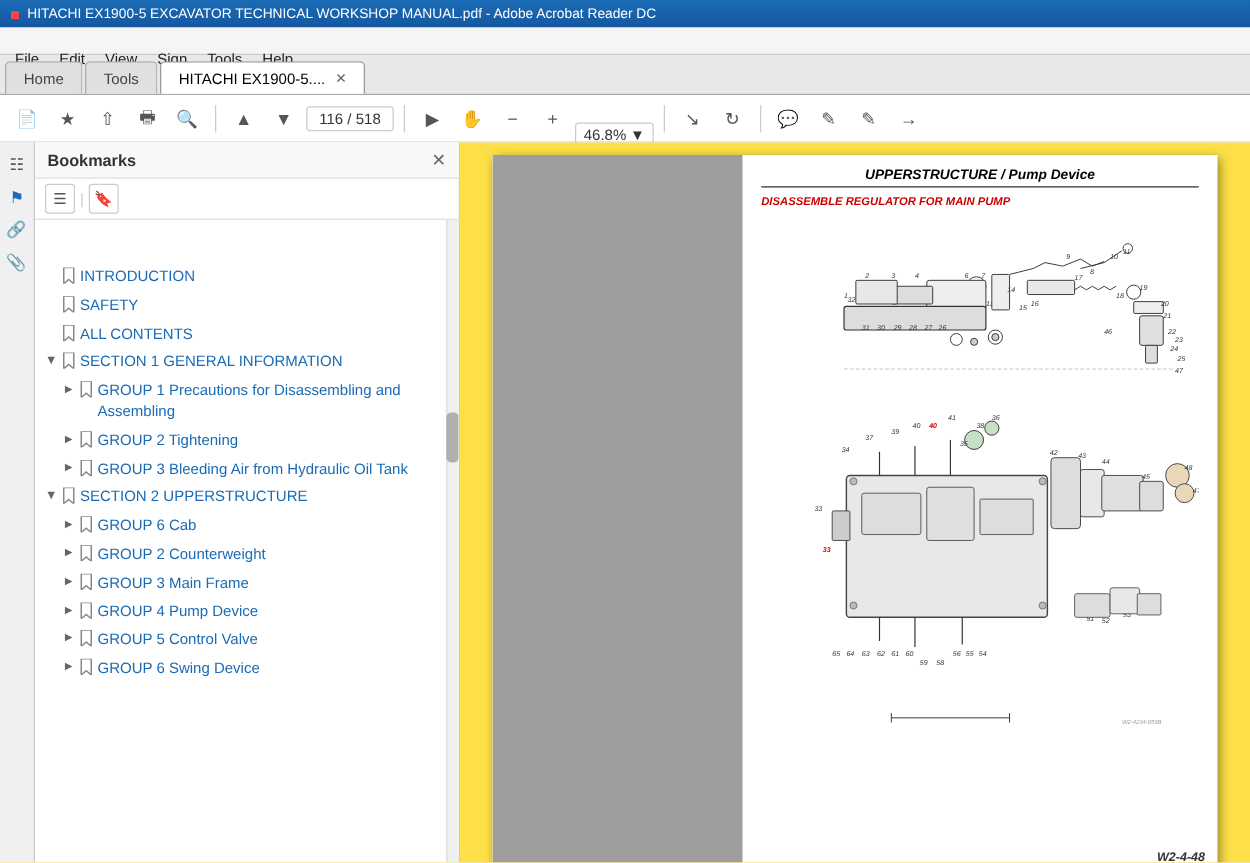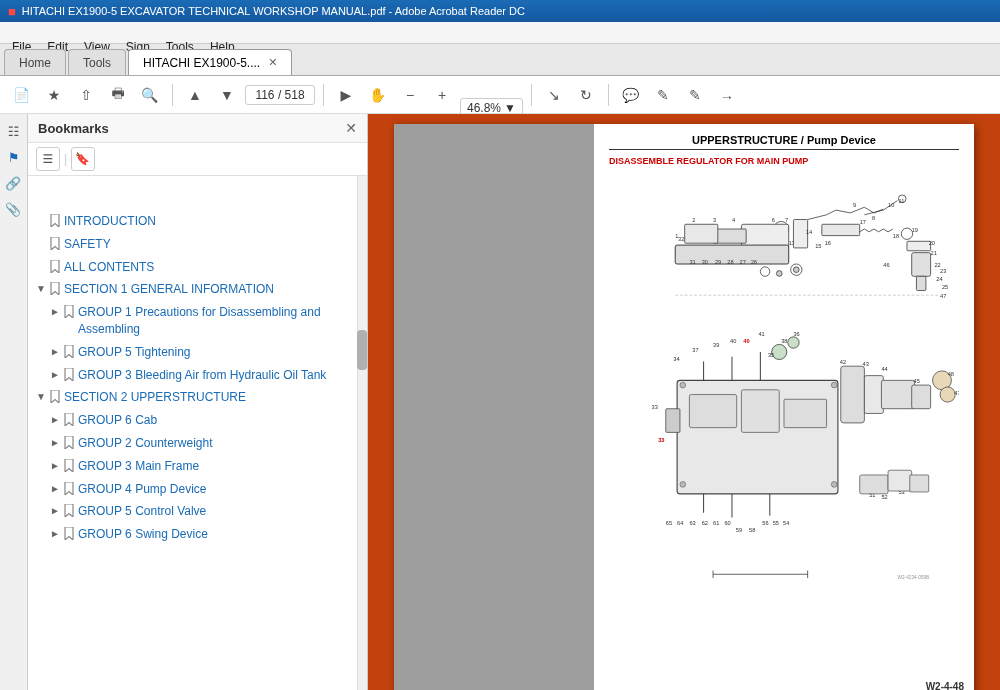--- a/index.html
+++ b/index.html
@@ -226,26 +226,27 @@
       cursor: pointer;
       border-radius: 3px;
       color: #555;
       font-size: 13px;
     }
     .side-btn.active { color: #1a6bb5; }
 
     
     #pdf-area {
       flex: 1;
-      background: #c2410c;
+      background: #fde047;
       display: flex;
       justify-content: center;
       align-items: flex-start;
       overflow: hidden;
       position: relative;
+      font-style: italic;
     }
 
     
     .scroll-indicator {
       position: absolute;
       right: 0;
       top: 0;
       width: 10px;
       height: 100%;
       background: #f0f0f0;
@@ -460,21 +461,21 @@
           <span class="bm-label">GROUP 1 Precautions for Disassembling and Assembling</span>
         </div>
 
         <div class="bm-item indent-1">
           <span class="bm-expand" style="cursor:pointer;">►</span>
           <span class="bm-icon">
             <svg width="10" height="13" viewBox="0 0 10 13">
                 <path d="M1 0 H9 V13 L5 9.5 L1 13 Z" fill="none" stroke="#888" stroke-width="1.2"></path>
               </svg>
           </span>
-          <span class="bm-label">GROUP 5 Tightening</span>
+          <span class="bm-label">GROUP 2 Tightening</span>
         </div>
 
         <div class="bm-item indent-1">
           <span class="bm-expand" style="cursor:pointer;">►</span>
           <span class="bm-icon">
             <svg width="10" height="13" viewBox="0 0 10 13">
                 <path d="M1 0 H9 V13 L5 9.5 L1 13 Z" fill="none" stroke="#888" stroke-width="1.2"></path>
               </svg>
           </span>
           <span class="bm-label">GROUP 3 Bleeding Air from Hydraulic Oil Tank</span>

